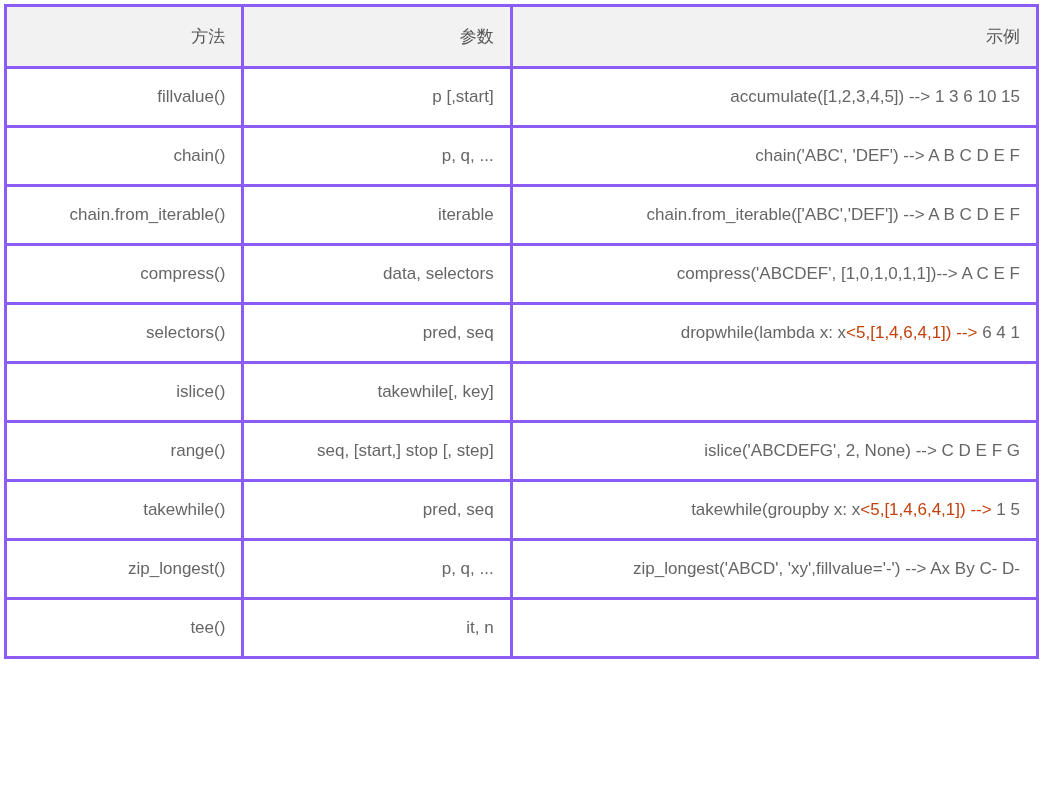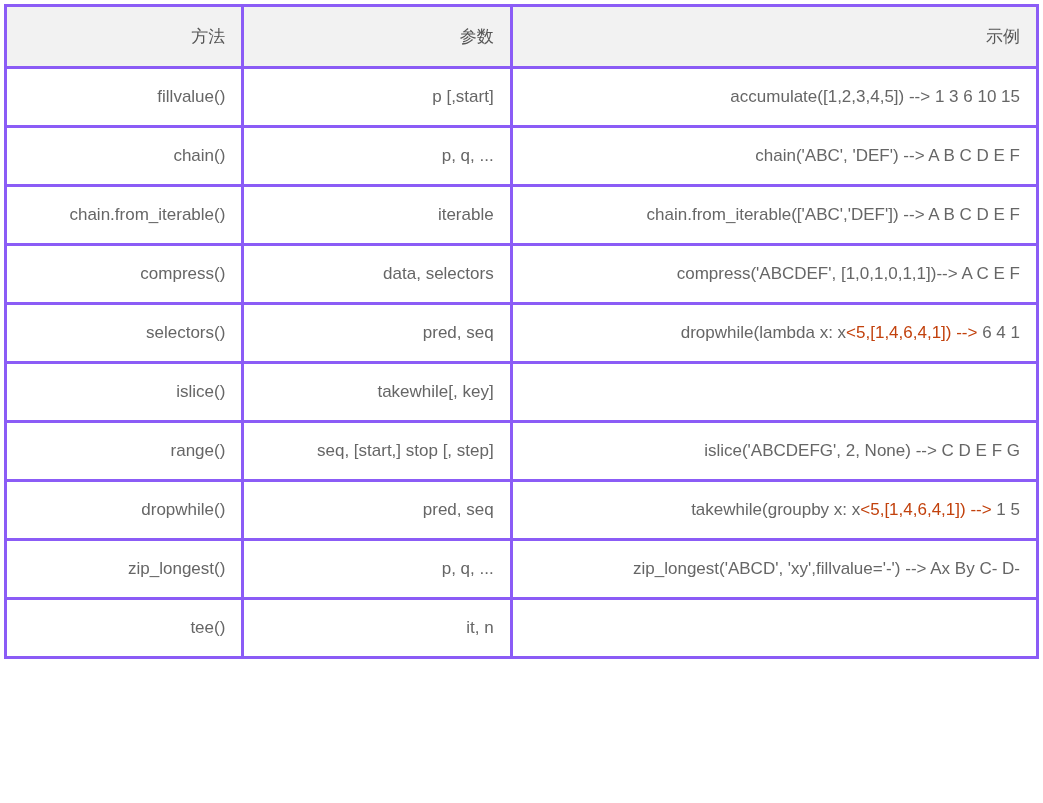--- a/index.html
+++ b/index.html
@@ -84,21 +84,21 @@
       <td>islice()</td>
       <td>takewhile[, key]</td>
       <td><span></span><span class="lt"></span><span></span></td>
     </tr>
     <tr>
       <td>range()</td>
       <td>seq, [start,] stop [, step]</td>
       <td><span>islice('ABCDEFG', 2, None) --&gt; C D E F G</span><span class="lt"></span><span></span></td>
     </tr>
     <tr>
-      <td>dropwhile()</td>
+      <td>takewhile()</td>
       <td>pred, seq</td>
       <td><span>takewhile(groupby x: x</span><span class="lt">&lt;5,[1,4,6,4,1]) --&gt;</span><span> 1 5</span></td>
     </tr>
     <tr>
       <td>zip_longest()</td>
       <td>p, q, ...</td>
       <td><span>zip_longest('ABCD', 'xy',fillvalue='-') --&gt; Ax By C- D-</span><span class="lt"></span><span></span></td>
     </tr>
     <tr>
       <td>tee()</td>

